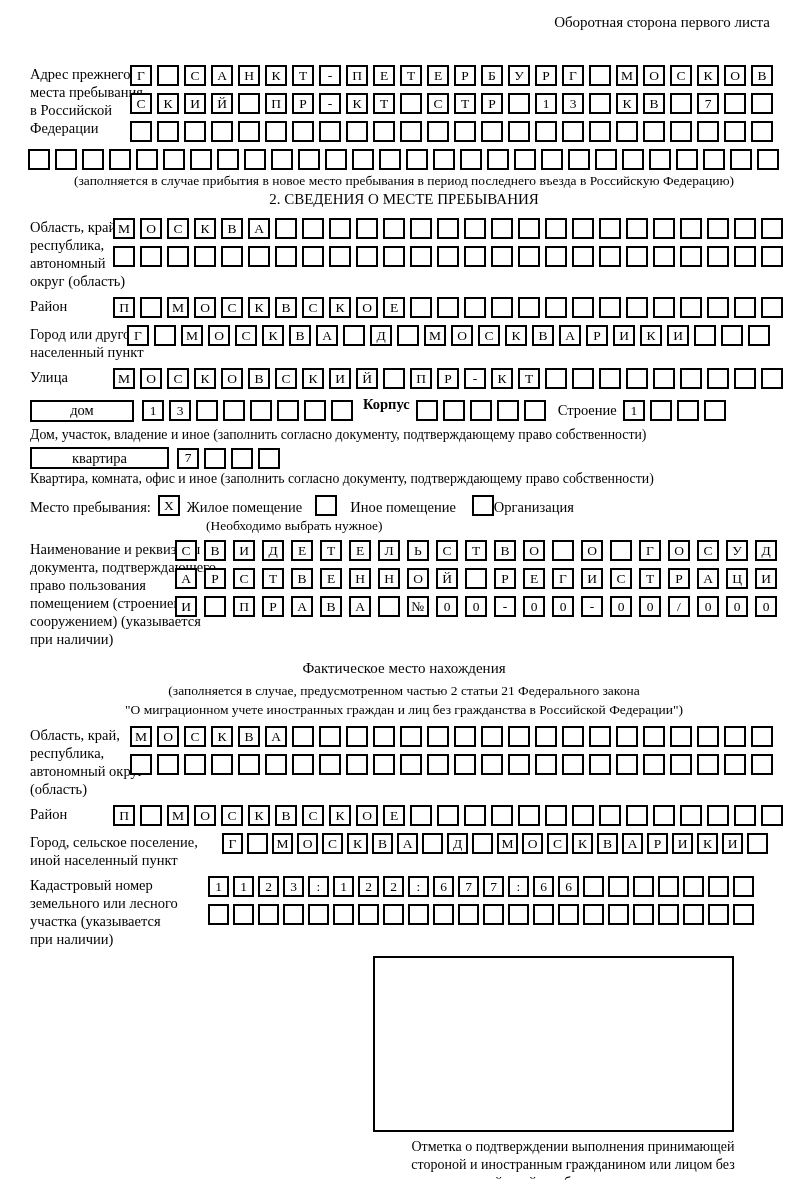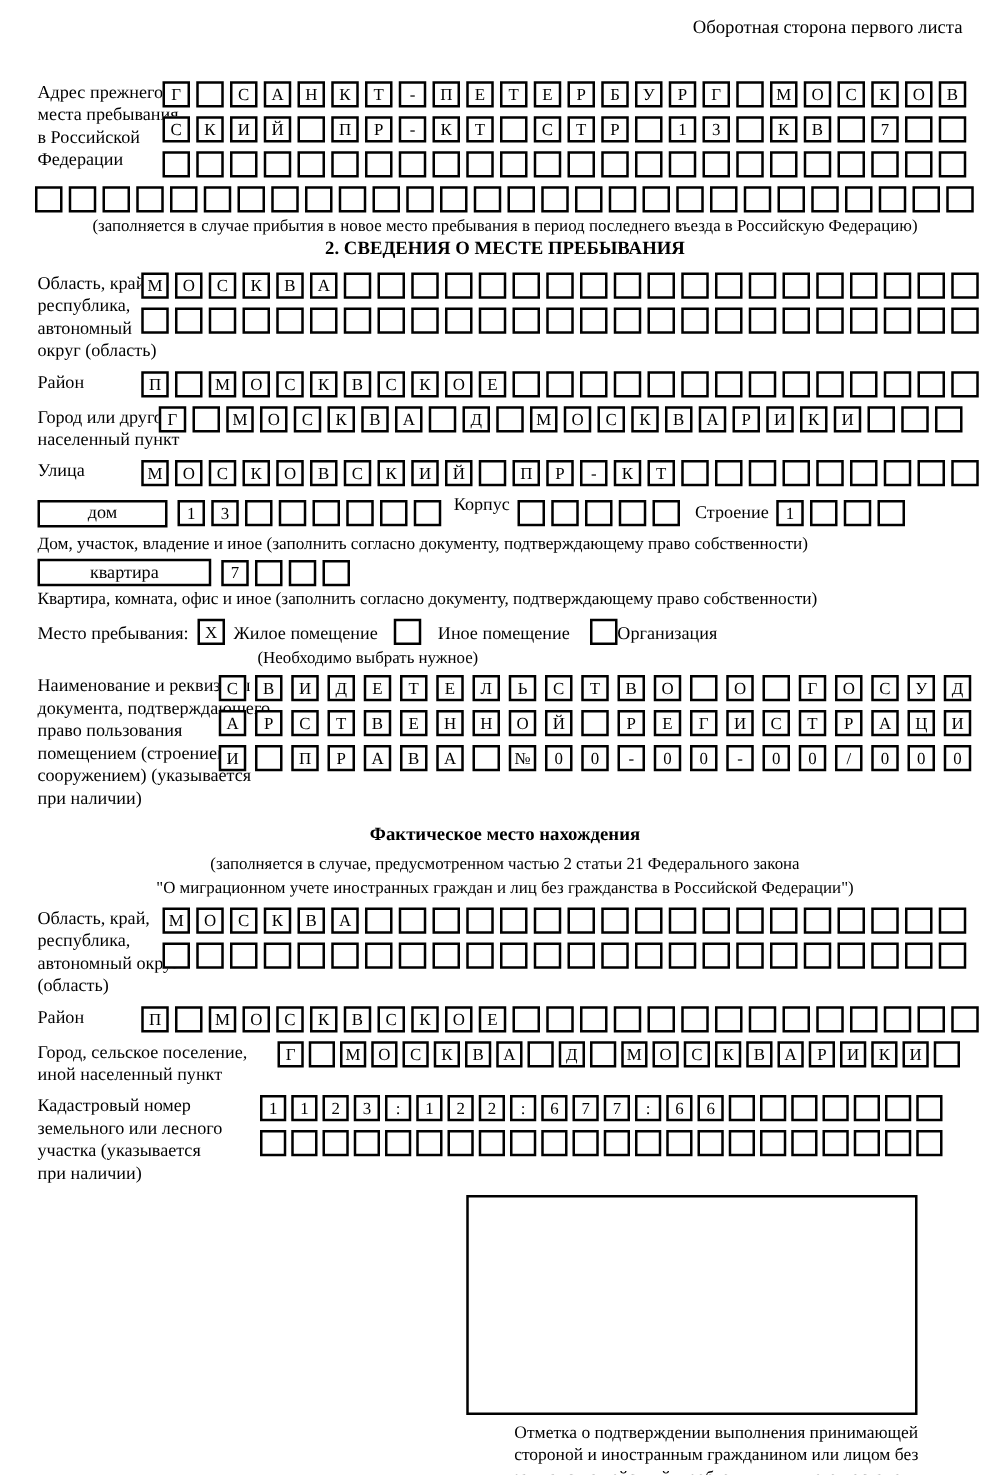--- a/index.html
+++ b/index.html
@@ -24,21 +24,21 @@
     border:2px solid #000;background:#fff;
     display:flex;align-items:center;justify-content:center;
     font-size:13.5px;line-height:1;
   }
   .tight .cells, .cells.tight{gap:4px;}
   .tight .cell{flex-basis:21px;width:21px;}
   .doc-rows .cells{gap:7px;}
   .w100{width:100px;} .w83{width:83px;} .w97{width:97px;} .w145{width:145px;}
   .w192{width:192px;} .w178{width:178px;}
   .note{font-size:13.5px;text-align:center;margin:3px 0 2px 0;}
-  .sec-title{font-weight:bold;font-size:15px;text-align:center;margin:2px 0 10px 0;}
+  .sec-title{font-weight:normal;font-size:15px;text-align:center;margin:2px 0 10px 0;}
   .widebox{
     box-sizing:border-box;border:2px solid #000;height:22px;
     display:flex;align-items:center;justify-content:center;font-size:14.5px;
   }
   .houseline{display:flex;align-items:center;margin-bottom:2px;}
   .cap{font-size:13.8px;margin:2px 0 4px 0;}
   .stayline{display:flex;align-items:flex-end;margin-top:8px;}
   .chk{
     box-sizing:border-box;width:22px;height:21px;border:2px solid #000;
     display:flex;align-items:center;justify-content:center;font-size:13.5px;
@@ -342,21 +342,21 @@
     <div class="cells" style="margin-left:8px;">
         <span class="cell">1</span>
         <span class="cell">3</span>
         <span class="cell"></span>
         <span class="cell"></span>
         <span class="cell"></span>
         <span class="cell"></span>
         <span class="cell"></span>
         <span class="cell"></span>
       </div>
-    <div style="margin:0 6px 12px 10px;">Корпус</div>
+    <div style="margin:0 6px 12px 10px;font-weight:bold;">Корпус</div>
     <div class="cells">
         <span class="cell"></span>
         <span class="cell"></span>
         <span class="cell"></span>
         <span class="cell"></span>
         <span class="cell"></span>
       </div>
     <div style="margin:0 6px 0 12px;">Строение</div>
     <div class="cells">
         <span class="cell">1</span>

